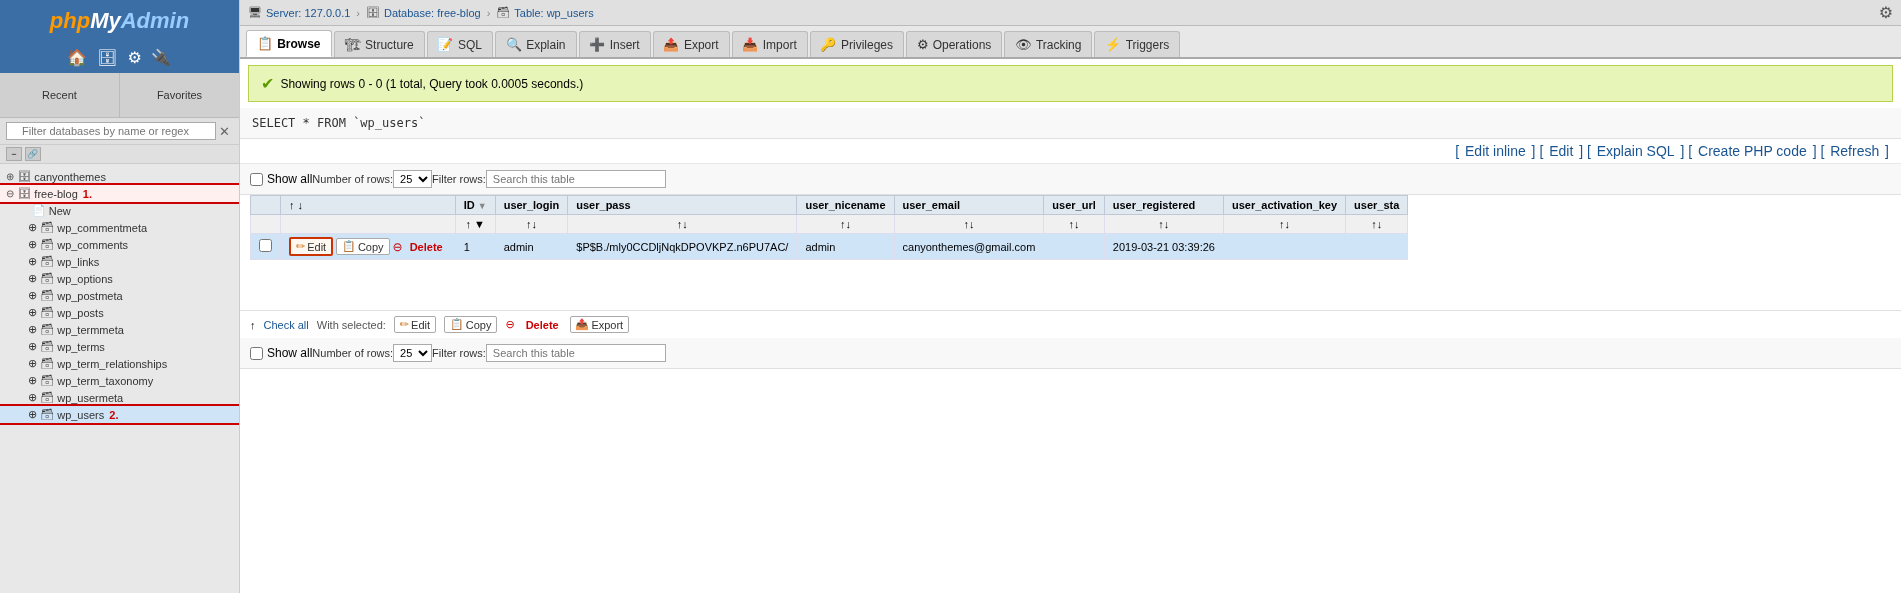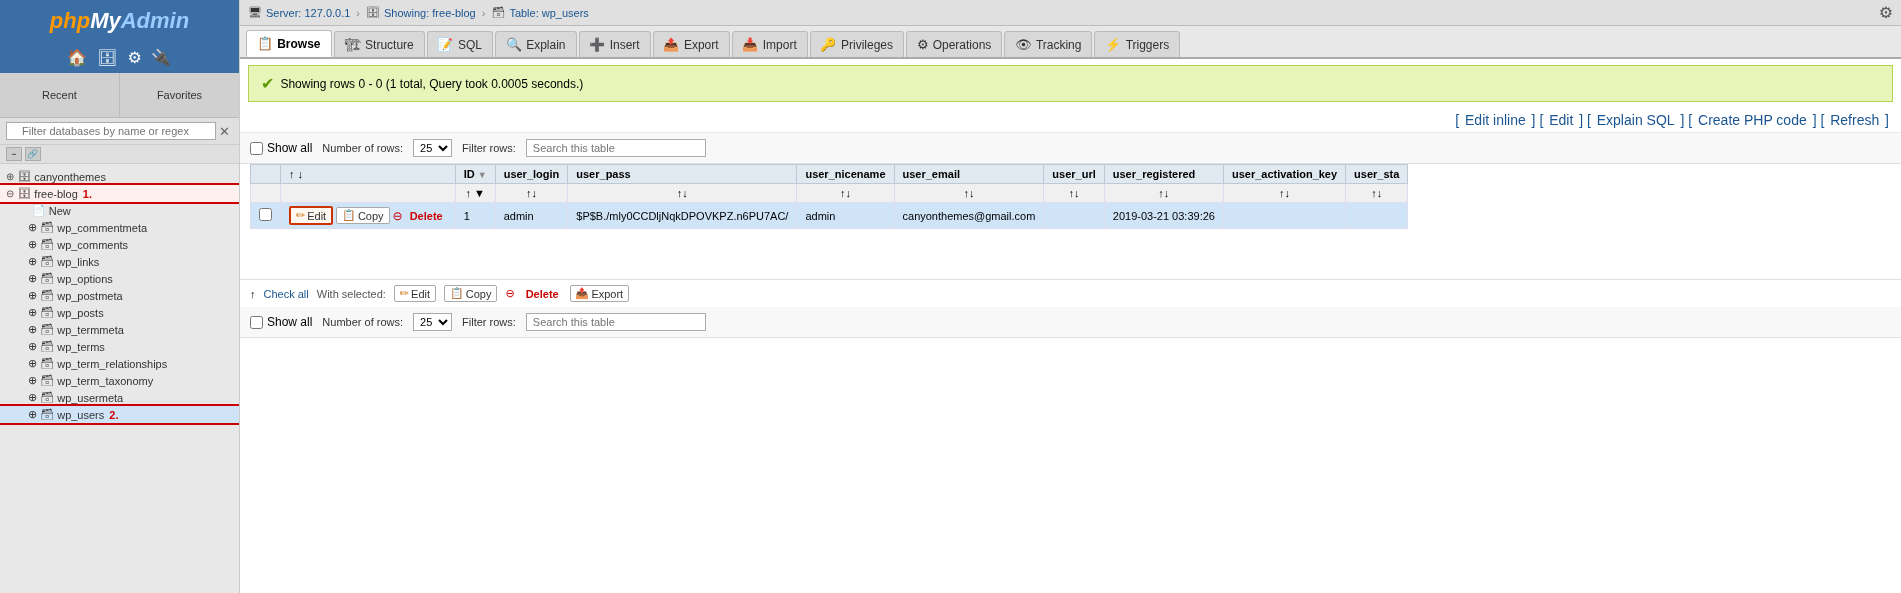--- a/index.html
+++ b/index.html
@@ -237,21 +237,20 @@
       color: #1a5591;
       border-bottom: 1px solid #e8e8e8;
     }
     #edit-links a { color: #1a5591; cursor: pointer; text-decoration: none; margin: 0 2px; }
 
     
     .table-controls {
       display: flex;
       align-items: center;
       padding: 6px 10px;
-      gap: 10px;
       border-bottom: 1px solid #e0e0e0;
       background: #f8f8f8;
     }
     .show-all-cb { display: flex; align-items: center; gap: 4px; }
     .num-rows-label { font-size: 11px; color: #333; }
     .num-rows-select {
       font-size: 11px;
       border: 1px solid #aaa;
       background: white;
       padding: 1px 2px;
@@ -471,21 +470,21 @@
   </div>
 </div>
 
 <div id="main">
 
   <div id="topbar">
     <span>🖥</span>
     <span class="db-link">Server: 127.0.0.1</span>
     <span class="separator">›</span>
     <span>🗄</span>
-    <span class="db-link">Showing: free-blog</span>
+    <span class="db-link">Database: free-blog</span>
     <span class="separator">›</span>
     <span>🗃</span>
     <span class="db-link">Table: wp_users</span>
     <button class="gear-btn">⚙</button>
   </div>
 
   <div id="tab-bar">
     <div class="tab active">
       <span class="tab-icon">📋</span>
       <span>Browse</span>
@@ -532,20 +531,23 @@
     </div>
   </div>
 
   <div id="content">
 
     <div id="success-bar">
       <span class="check-icon">✔</span>
       <span>Showing rows 0 - 0 (1 total, Query took 0.0005 seconds.)</span>
     </div>
 
+    <div id="sql-area">
+      <span id="sql-text">SELECT * FROM `wp_users`</span>
+    </div>
 
     <div id="edit-links">
       <span>[ </span>
       <a>Edit inline</a>
       <span> ] [ </span>
       <a>Edit</a>
       <span> ] [ </span>
       <a>Explain SQL</a>
       <span> ] [ </span>
       <a>Create PHP code</a>

